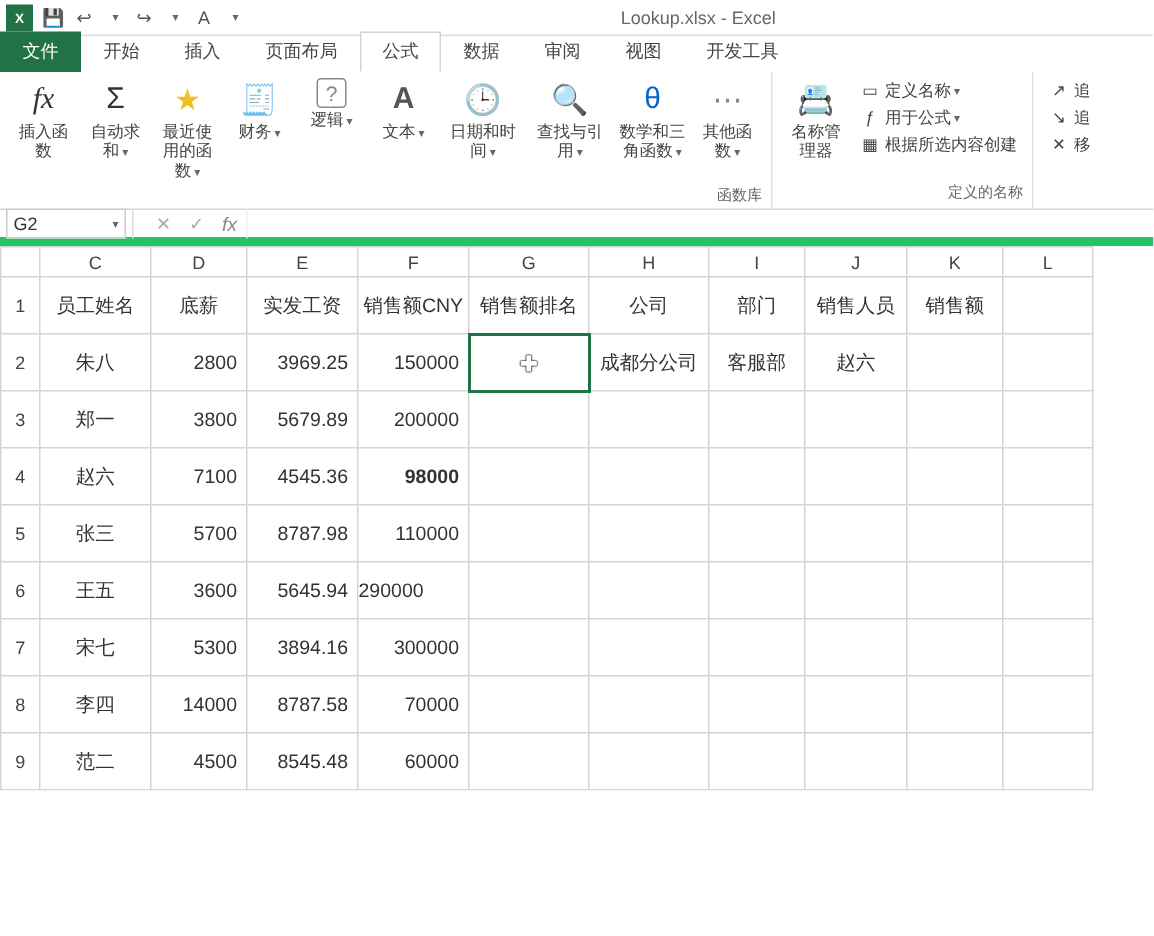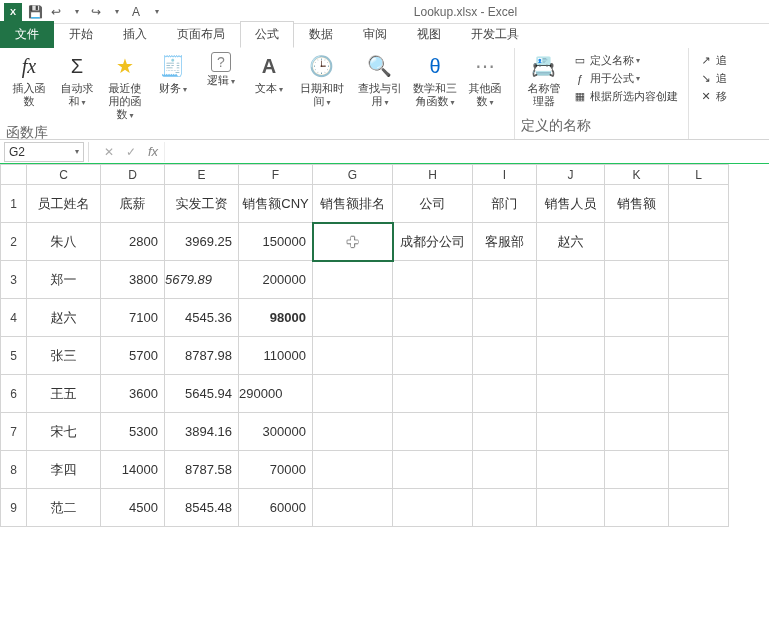--- a/index.html
+++ b/index.html
@@ -7,30 +7,30 @@
 .qat{height:24px;background:#fff;border-bottom:1px solid #ddd;display:flex;align-items:center;padding:0 4px}
 .qat .app-icon{width:18px;height:18px;background:#217346;color:#fff;display:flex;align-items:center;justify-content:center;font-size:9px;font-weight:bold;margin-right:4px}
 .qat .qbtn{width:20px;height:20px;display:flex;align-items:center;justify-content:center;color:#555;cursor:pointer}
 .qat .title{flex:1;text-align:center;color:#666;font-size:12px}
 .tabs{height:24px;display:flex;align-items:flex-end;background:#fff}
 .tab{padding:4px 14px;font-size:12px;color:#444;cursor:pointer;border:1px solid transparent}
 .tab.file{background:#217346;color:#fff}
 .tab.active{border:1px solid #d4d4d4;border-bottom:1px solid #fff;background:#fff}
 .ribbon{height:92px;border-bottom:1px solid #d4d4d4;display:flex;background:#fff}
 .group{border-right:1px solid #e1e1e1;padding:2px 6px;display:flex;flex-direction:column;justify-content:space-between}
-.group-label{font-size:14px;color:#666;text-align:left;padding-bottom:2px}
+.group-label{font-size:10px;color:#666;text-align:right;padding-bottom:2px}
 .group-body{display:flex;align-items:flex-start;gap:2px;flex:1}
 .bigbtn{display:flex;flex-direction:column;align-items:center;justify-content:flex-start;width:46px;padding:2px;cursor:pointer;text-align:center}
 .bigbtn .ic{width:28px;height:28px;display:flex;align-items:center;justify-content:center;font-size:20px;margin-bottom:2px}
 .bigbtn .lbl{font-size:11px;line-height:13px;color:#444}
 .dd{font-size:8px;color:#666;margin-left:2px}
 .smallbtns{display:flex;flex-direction:column;gap:1px;padding:2px 4px}
 .smallbtn{display:flex;align-items:center;font-size:11px;color:#444;cursor:pointer;white-space:nowrap;padding:1px 0}
 .smallbtn .sic{width:14px;height:14px;margin-right:3px;display:inline-flex;align-items:center;justify-content:center;font-size:11px}
-.fbar{height:24px;border-bottom:1px solid #22c55e;display:flex;align-items:center;background:#fff}
+.fbar{height:24px;border-bottom:6px solid #22c55e;display:flex;align-items:center;background:#fff}
 .namebox{width:80px;height:20px;border:1px solid #ccc;margin:0 4px;padding:0 4px;font-size:12px;display:flex;align-items:center;background:#fff}
 .fbar .fbtn{width:22px;height:20px;display:flex;align-items:center;justify-content:center;color:#aaa}
 .fbar .fx{font-style:italic;color:#888;font-size:13px}
 .grid{position:relative;overflow:hidden}
 table{border-collapse:collapse;table-layout:fixed}
 th,td{border:1px solid #d4d4d4;height:38px;font-size:13px;text-align:center;background:#fff;overflow:hidden;white-space:nowrap}
 th{background:#fff;font-weight:normal;color:#444;height:20px;font-size:12px}
 .rowhdr{width:26px;background:#fff;color:#444;font-size:12px;text-align:center}
 .corner{width:26px;height:20px;background:#fff}
 td.sel{outline:2px solid #217346;outline-offset:-1px;position:relative}
@@ -222,21 +222,21 @@
           <td>成都分公司</td>
           <td>客服部</td>
           <td>赵六</td>
           <td></td>
           <td></td>
         </tr>
         <tr>
           <td class="rowhdr">3</td>
           <td>郑一</td>
           <td style="text-align: right; padding-right: 6px;">3800</td>
-          <td style="text-align: left; padding-right: 6px; font-style: italic;">5679.89</td>
+          <td style="text-align: right; padding-right: 6px;">5679.89</td>
           <td style="text-align: right; padding-right: 6px; margin-left: 31px;">200000</td>
           <td></td>
           <td></td>
           <td></td>
           <td></td>
           <td></td>
           <td></td>
         </tr>
         <tr>
           <td class="rowhdr">4</td>

